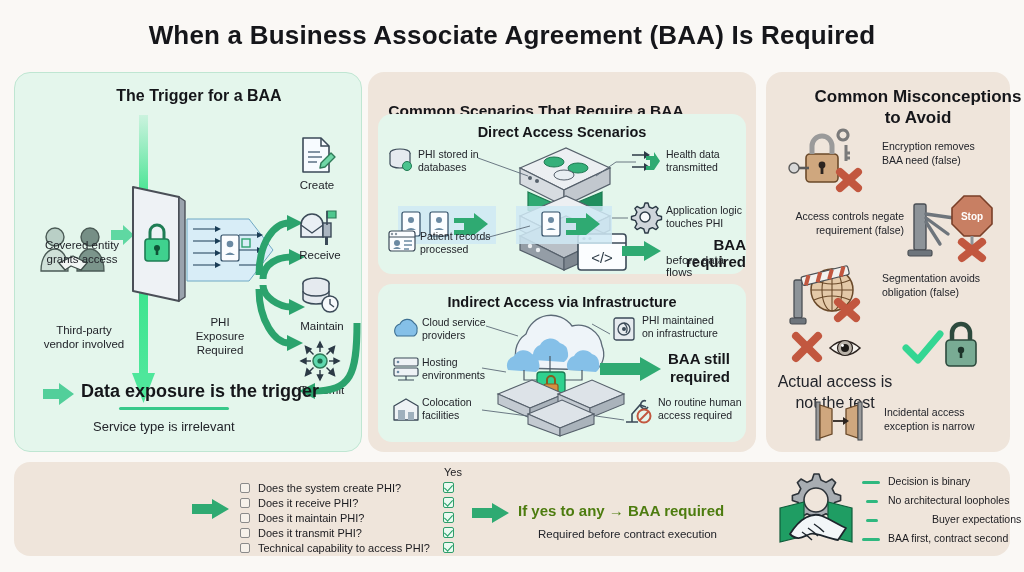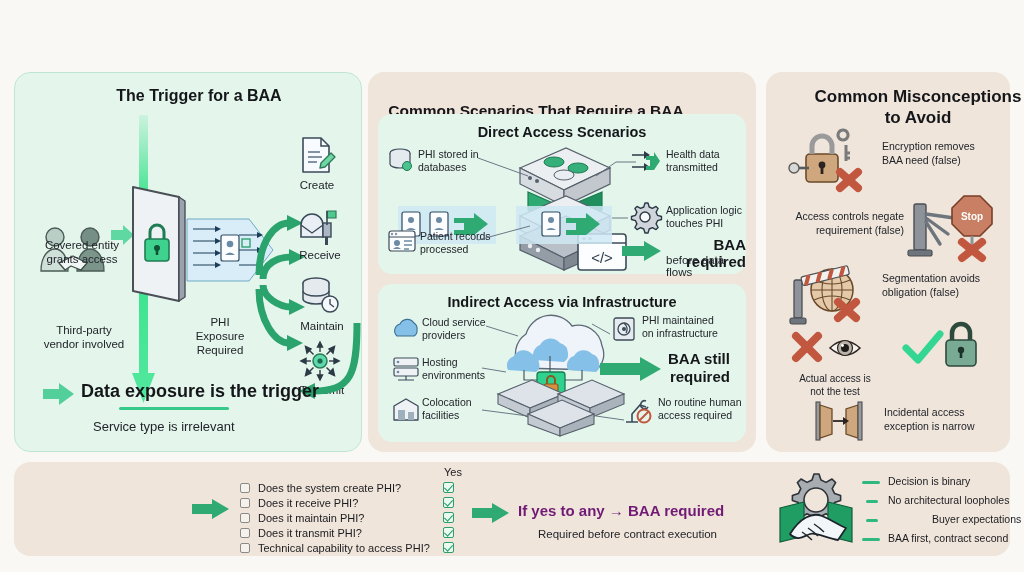--- a/index.html
+++ b/index.html
@@ -54,21 +54,21 @@
   .sub-panel-title { position: absolute; width: 100%; text-align: center; font-size: 14.5px; font-weight: bold; color: #15161a; }
 
   .mini-label { position: absolute; font-size: 10.5px; line-height: 1.25; color: #22242a; }
   .result-big { position: absolute; font-size: 15px; font-weight: bold; color: #15161a; line-height: 1.15; text-align: right; }
   .result-sub { position: absolute; font-size: 11.5px; color: #22242a; }
 
   
   #right-panel { left: 766px; top: 72px; width: 244px; height: 380px; }
   #right-title { top: 14px; left: 0; width: 284px; position: absolute; font-size: 17px; line-height: 1.25; }
   .mis-label { position: absolute; font-size: 10.5px; line-height: 1.3; color: #22242a; }
-  .mis-center { position: absolute; font-size: 10px; line-height: 1.3; color: #22242a; text-align: center; }
+  .mis-center { position: absolute; font-size: 16px; line-height: 1.3; color: #22242a; text-align: center; }
 
   
   #bottom-panel { left: 14px; top: 462px; width: 996px; height: 94px; }
   #bottom-heading {
     position: absolute; left: 30px; top: 22px; width: 170px;
     font-size: 17px; font-weight: bold; line-height: 1.25; color: #15161a;
   }
   .check-row { position: absolute; font-size: 11px; color: #1b1b1f; white-space: nowrap; }
   .box-empty {
     display: inline-block; width: 10px; height: 10px; border: 1.3px solid #8a8a8a;
@@ -87,20 +87,21 @@
   .legend-dash { position: absolute; height: 2.5px; background: #2fb87f; border-radius: 2px; }
 
   svg { display: block; overflow: visible; }
   .abs { position: absolute; }
 </style>
 </head>
 <body>
 
 <div class="page">
 
+  <div class="title">When a Business Associate Agreement (BAA) Is Required</div>
 
   <div class="card card-green" id="left-panel">
     <div class="panel-title" id="left-title">The Trigger for a BAA</div>
 
     <svg class="abs" style="left:112px; top:42px;" width="36" height="330">
       <defs>
         <linearGradient id="beamg" x1="0" y1="0" x2="0" y2="1">
           <stop offset="0%" stop-color="#3ee08f" stop-opacity="0.15"></stop>
           <stop offset="35%" stop-color="#2ee283" stop-opacity="1"></stop>
           <stop offset="100%" stop-color="#4ee79b" stop-opacity="1"></stop>
@@ -597,21 +598,21 @@
     <span class="box-check" style="left:429px; top:20px;"></span>
     <span class="box-check" style="left:429px; top:35px;"></span>
     <span class="box-check" style="left:429px; top:50px;"></span>
     <span class="box-check" style="left:429px; top:65px;"></span>
     <span class="box-check" style="left:429px; top:80px;"></span>
 
     <svg class="abs" style="left:458px; top:40px;" width="38" height="22">
       <polygon points="0,6 20,6 20,1 37,11 20,21 20,16 0,16" fill="#2faa72"></polygon>
     </svg>
 
-    <div class="abs" style="left:504px; top:40px; font-size:15px; font-weight:bold; color:#701a75; white-space:nowrap;">If yes to any → BAA required</div>
+    <div class="abs" style="left:504px; top:40px; font-size:15px; font-weight:bold; color:#4d7c0f; white-space:nowrap;">If yes to any → BAA required</div>
     <div class="abs" style="left:524px; top:66px; font-size:11.5px; color:#22242a; white-space:nowrap;">Required before contract execution</div>
 
     <svg class="abs" style="left:762px; top:10px;" width="96" height="76">
       <path d="M46 2 l5 0 2 6 5 2.4 6-3.4 3.6 3.6 -3.4 6 2.4 5 6 2 0 5 -6 2 -2.4 5 3.4 6 -3.6 3.6 -6-3.4 -5 2.4 -2 6 -5 0 -2-6 -5-2.4 -6 3.4 -3.6-3.6 3.4-6 -2.4-5 -6-2 0-5 6-2 2.4-5 -3.4-6 3.6-3.6 6 3.4 5-2.4 Z" transform="translate(-8,0)" fill="#a8adb2" stroke="#2c3238" stroke-width="1.6" stroke-linejoin="round"></path>
       <circle cx="40" cy="28" r="12" fill="#efe5db" stroke="#2c3238" stroke-width="1.6"></circle>
       <polygon points="4,36 28,30 28,64 4,70" fill="#1f9d63" stroke="#0f5c3b" stroke-width="1.2"></polygon>
       <polygon points="76,36 52,30 52,64 76,70" fill="#1f9d63" stroke="#0f5c3b" stroke-width="1.2"></polygon>
       <path d="M14 62 C24 46 36 40 46 44 C56 48 64 54 70 56 L62 68 C50 66 40 60 34 62 C28 64 22 70 14 62 Z" fill="#f2f6f8" stroke="#1d252c" stroke-width="1.8" stroke-linejoin="round"></path>
       <g stroke="#1d252c" stroke-width="1.4" fill="none">
         <path d="M26 60 q6 4 10 8 M32 56 q6 4 10 8 M38 52 q6 4 10 8"></path>

